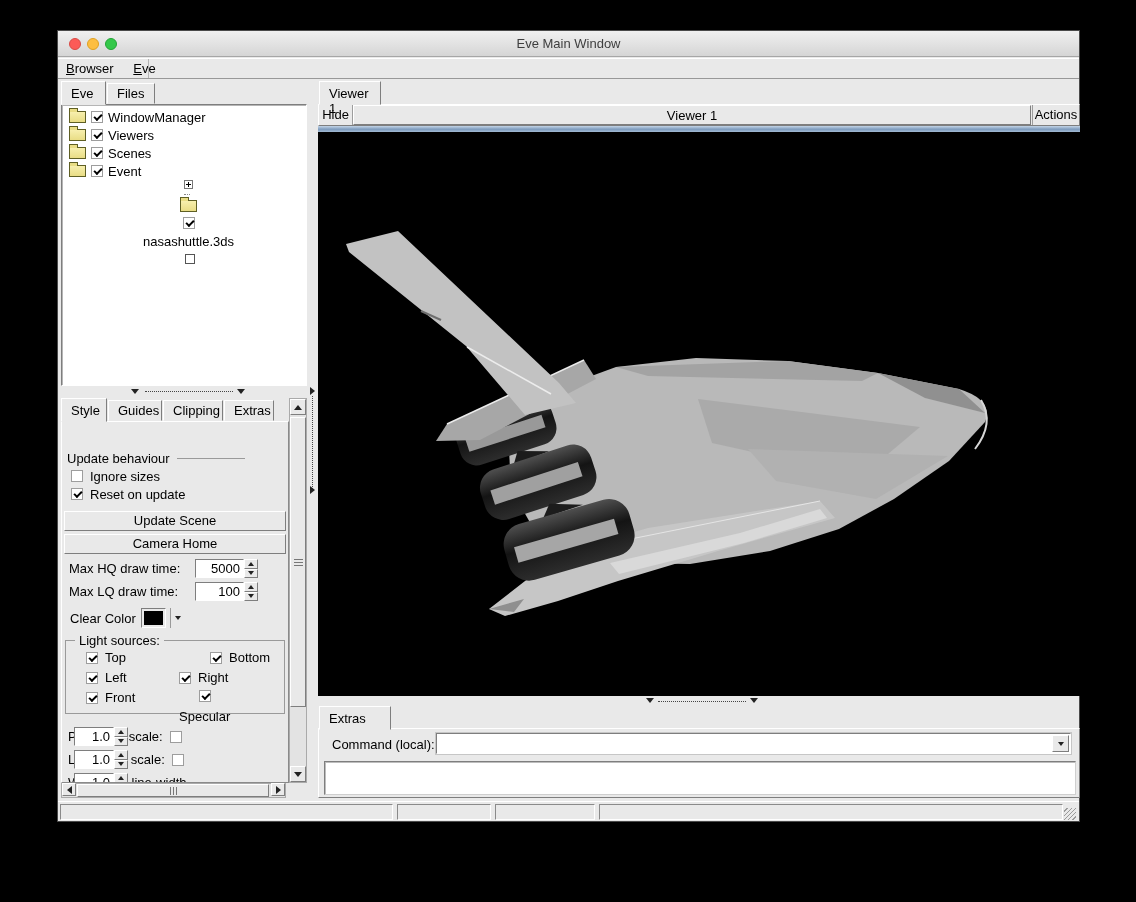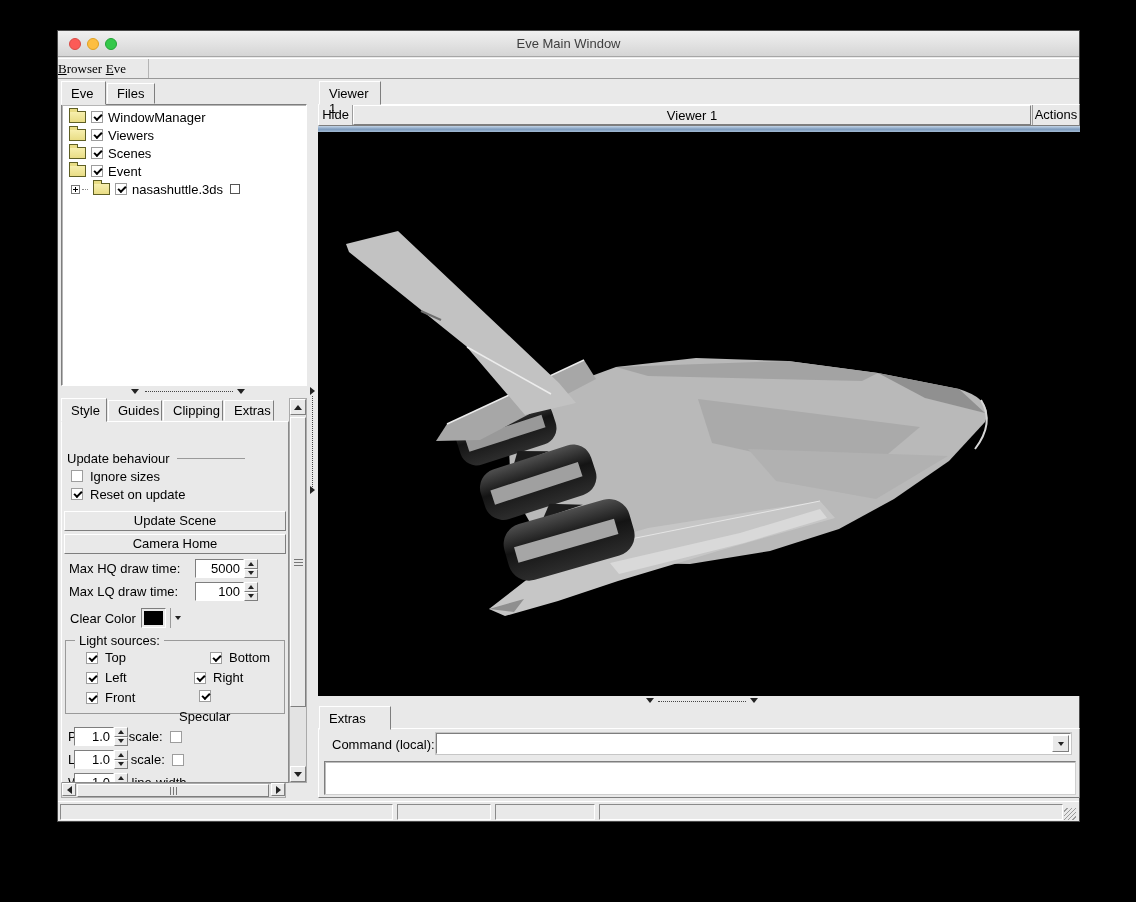--- a/index.html
+++ b/index.html
@@ -19,21 +19,21 @@
   .titlebar { position:absolute; left:0; top:0; right:0; height:26px;
     background:linear-gradient(#f0f0f0,#d5d5d5); border-bottom:1px solid #a6a6a6; }
   .tl { position:absolute; top:7px; width:12px; height:12px; border-radius:50%; }
   .tl-red { left:11px; background:#fc5b57; border:1px solid #d94b45; }
   .tl-yellow { left:29px; background:#fdbe41; border:1px solid #dfa023; }
   .tl-green { left:47px; background:#34c84a; border:1px solid #23a436; }
   .win-title { position:absolute; left:0; right:0; top:5px; text-align:center; color:#3e3e3e; }
   
   .menubar { position:absolute; left:0; top:27px; right:0; height:21px; background:#e9e9e9;
     border-top:1px solid #fff; border-bottom:1px solid #989898; }
-  .menu-item { display:inline-block; padding:2px 0 0; height:100%;font-family:Liberation Serif, serif; }
+  .menu-item { display:inline-block; padding:2px 8px 0; height:100%; }
   .menu-item::first-letter { text-decoration:underline; }
   .menu-div { position:absolute; left:90px; top:0; bottom:0; width:1px; background:#b4b4b4; }
   
   .raised { border:1px solid; border-color:#ffffff #7e7e7e #7e7e7e #ffffff; }
   .btn { background:#e9e9e9; text-align:center; cursor:default; }
   .tabbar { position:absolute; height:23px; }
   .tab { position:absolute; top:2px; height:21px; background:#e9e9e9; padding:2px 9px 0;
     border:1px solid; border-color:#ffffff #7e7e7e transparent #ffffff; }
   .tab.active { top:0; height:24px; z-index:3; padding-top:4px; }
   .cb { width:12px; height:12px; background:#fff; border:1px solid;
@@ -47,21 +47,21 @@
   .tri-r { width:0; height:0; border-top:4px solid transparent; border-bottom:4px solid transparent; border-left:5px solid #222; }
   .tri-sm-u { width:0; height:0; border-left:3px solid transparent; border-right:3px solid transparent; border-bottom:4px solid #222; }
   .tri-sm-d { width:0; height:0; border-left:3px solid transparent; border-right:3px solid transparent; border-top:4px solid #222; }
   
   .left-tabs { left:3px; top:50px; width:246px; }
   .tab-eve { left:0; width:45px; }
   .tab-files { left:46px; width:48px; }
   .tree-panel { position:absolute; left:3px; top:73px; width:246px; height:282px; background:#fff;
     border:1px solid; border-color:#7e7e7e #fff #fff #7e7e7e; box-shadow:inset 1px 1px 0 #b5b5b5; padding-top:3px; }
   .tree-row { height:18px; display:flex; align-items:center; gap:5px; padding-left:7px; }
-  .tree-row.child { padding-left:9px; }
+  .tree-row.child { padding-left:9px;flex-direction:column; }
   .folder { position:relative; width:17px; height:12px; flex:0 0 auto;
     background:linear-gradient(#f7efae,#e9dd85); border:1px solid #5f5f24; }
   .folder::before { content:""; position:absolute; left:-1px; top:-4px; width:7px; height:3px;
     background:#e9dd85; border:1px solid #5f5f24; border-bottom:none; }
   .expander { width:9px; height:9px; background:#fff; border:1px solid #777; position:relative; flex:0 0 auto; }
   .expander::before { content:""; position:absolute; left:1px; top:3px; width:5px; height:1px; background:#000; }
   .expander::after { content:""; position:absolute; left:3px; top:1px; width:1px; height:5px; background:#000; }
   .tree-dots { width:6px; border-top:1px dotted #888; flex:0 0 auto; margin-left:-3px; }
   .color-sq { width:10px; height:10px; border:1px solid #555; background:#fff; margin-left:2px; flex:0 0 auto; }
   .h-splitter { position:absolute; left:3px; top:355px; width:246px; height:11px; }
@@ -291,21 +291,21 @@
         <span>Top</span>
       </div>
       <div class="lg-item" style="left:113px;top:9px;padding-left:31px;">
         <span class="cb checked"></span>
         <span>Bottom</span>
       </div>
       <div class="lg-item" style="left:20px;top:29px;">
         <span class="cb checked"></span>
         <span>Left</span>
       </div>
-      <div class="lg-item" style="left:113px;top:29px;margin-left:15px;">
+      <div class="lg-item" style="left:113px;top:29px;">
         <span class="cb checked"></span>
         <span>Right</span>
       </div>
       <div class="lg-item" style="left:20px;top:49px;">
         <span class="cb checked"></span>
         <span>Front</span>
       </div>
       <div class="lg-item" style="left:113px;top:49px;flex-direction:column;">
         <span class="cb checked"></span>
         <span>Specular</span>

